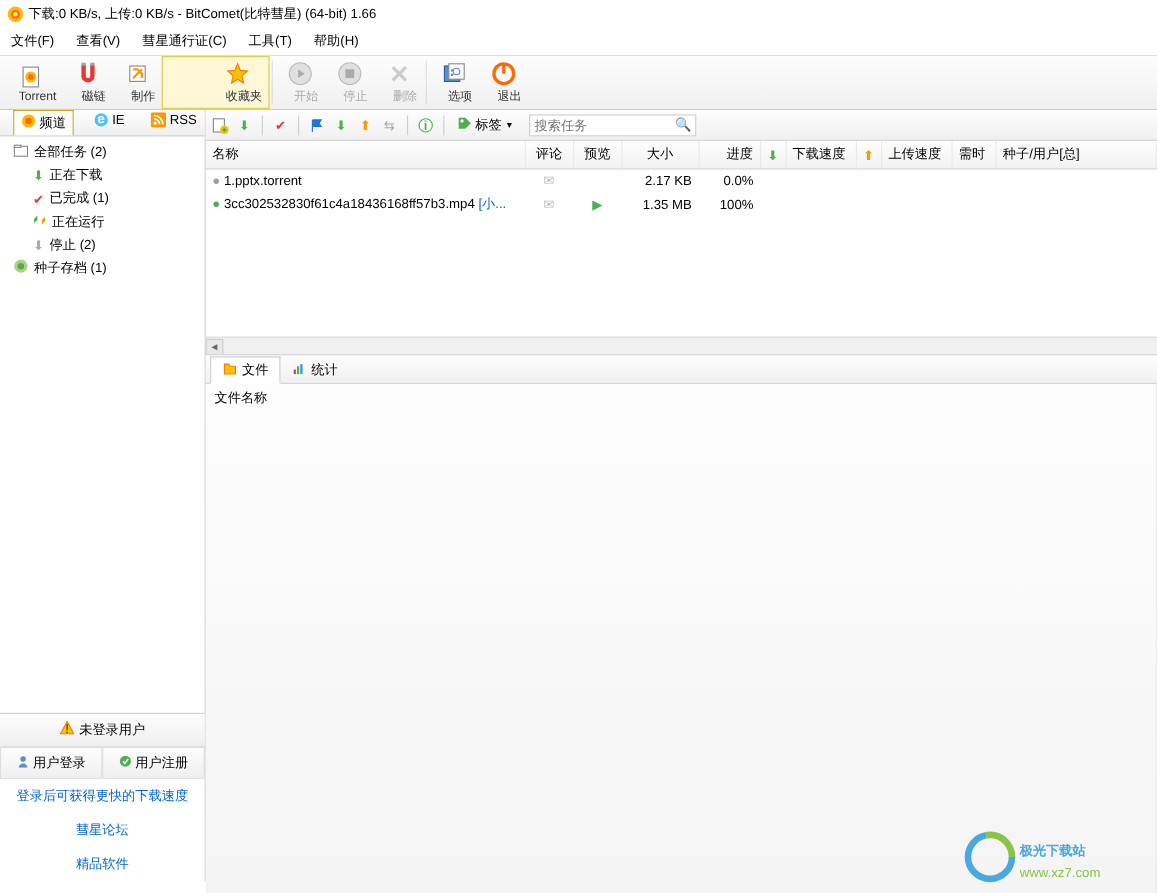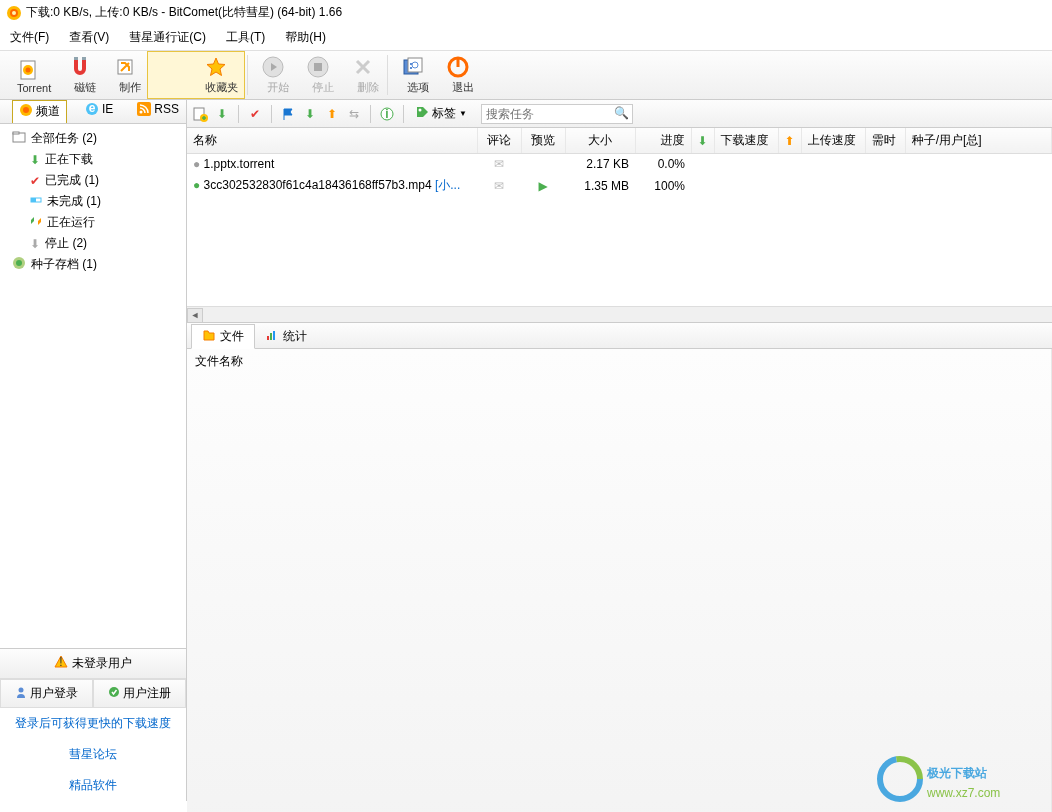--- a/index.html
+++ b/index.html
@@ -198,27 +198,20 @@
     <div class="tree-item sub">
       <span class="arr-green-dn">⬇</span>
       <span>正在下载</span>
     </div>
     <div class="tree-item sub">
       <span style="color:#e53935;">✔</span>
       <span>已完成 (1)</span>
     </div>
     <div class="tree-item sub">
       <span><svg width="12" height="12" viewBox="0 0 12 12">
-            <rect x="1" y="4" width="10" height="4" fill="#fff" stroke="#4fc3f7"></rect>
-            <rect x="1" y="4" width="5" height="4" fill="#4fc3f7"></rect>
-          </svg></span>
-      <span>未完成 (1)</span>
-    </div>
-    <div class="tree-item sub">
-      <span><svg width="12" height="12" viewBox="0 0 12 12">
             <path d="M1 9 L4 6 L4 2 L1 5 Z" fill="#4caf50"></path>
             <path d="M11 3 L8 6 L8 10 L11 7 Z" fill="#ff9800"></path>
           </svg></span>
       <span>正在运行</span>
     </div>
     <div class="tree-item sub">
       <span style="color:#aaa;">⬇</span>
       <span>停止 (2)</span>
     </div>
     <div class="tree-item">

